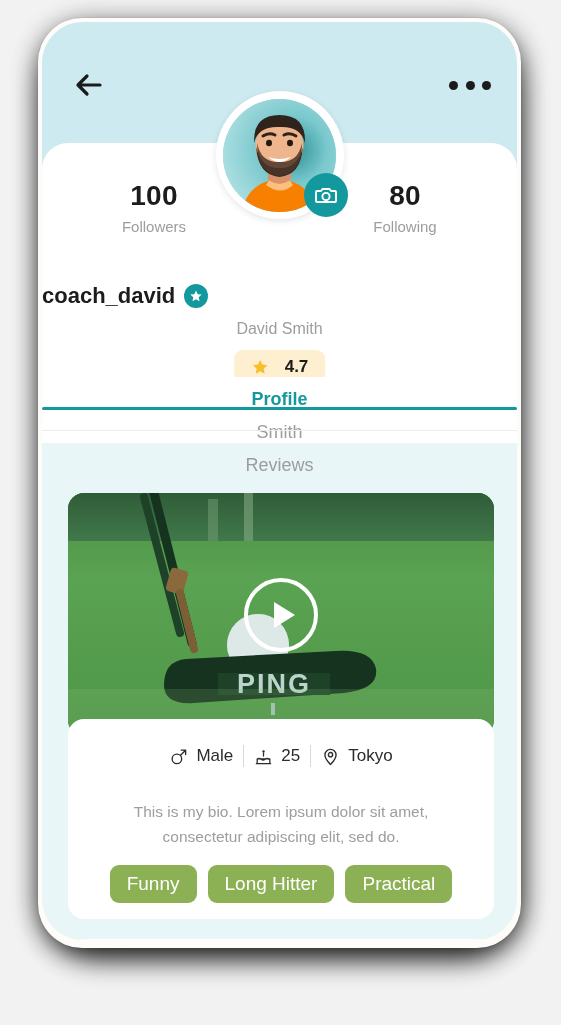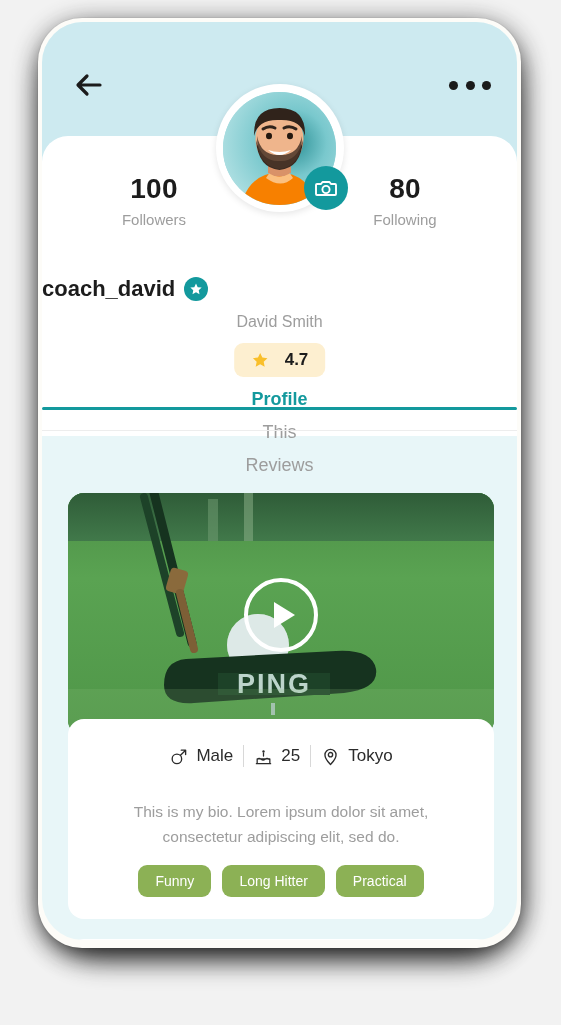--- a/index.html
+++ b/index.html
@@ -92,21 +92,21 @@
     width: 9px; height: 9px;
     border-radius: 50%;
     background: #1b1b1b;
     display: block;
   }
 
   
   .profile-card {
     position: absolute;
     left: 0;
-    top: 114px;
+    top: 121px;
     width: 100%;
     height: 300px;
     background: #ffffff;
     border-radius: 26px 26px 0 0;
   }
   .stats {
     position: absolute;
     top: 37px;
     left: 0;
     width: 100%;
@@ -328,21 +328,21 @@
   }
   .tags {
     margin-top: 16px;
     display: flex;
     justify-content: center;
     gap: 11px;
   }
   .tag {
     background: #8cb155;
     color: #ffffff;
-    font-size: 14px;
+    font-size: 19px;
     padding: 8px 17px;
     border-radius: 9px;
     cursor: pointer;
     white-space: nowrap;
   }
 
   
   .next-card {
     position: absolute;
     left: 26px;
@@ -449,21 +449,21 @@
         <span class="rating-val">4.7</span>
       </div>
     </div>
 
     <div class="tabs">
       <div class="tab active">
         <span>Profile</span>
         <div class="tab-underline"></div>
       </div>
       <div class="tab">
-        <span>This</span>
+        <span>Smith</span>
       </div>
       <div class="tab">
         <span>Reviews</span>
       </div>
     </div>
     <div class="tabs-rule"></div>
 
     <div class="video-card">
       <svg width="426" height="243" viewBox="0 0 426 243">
         <defs>

